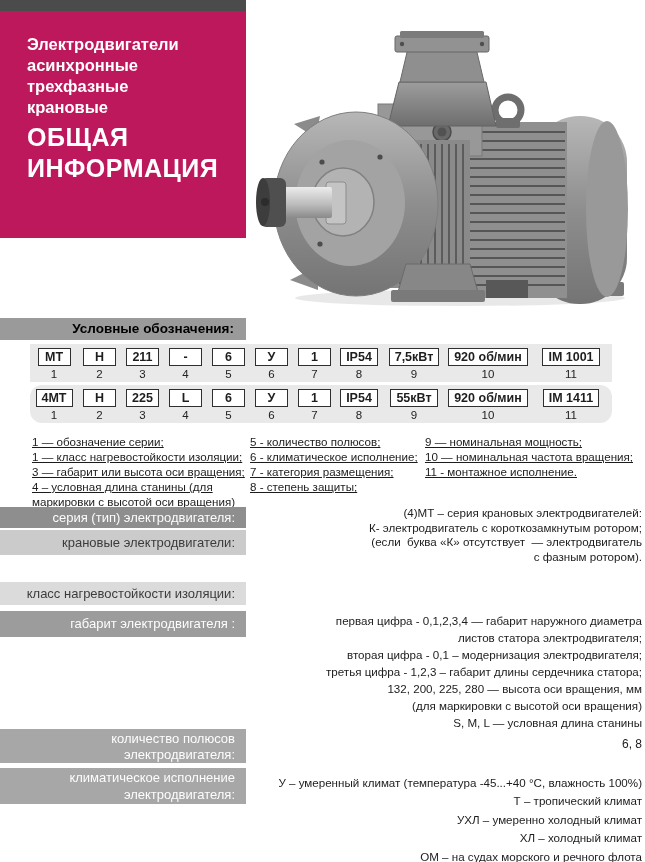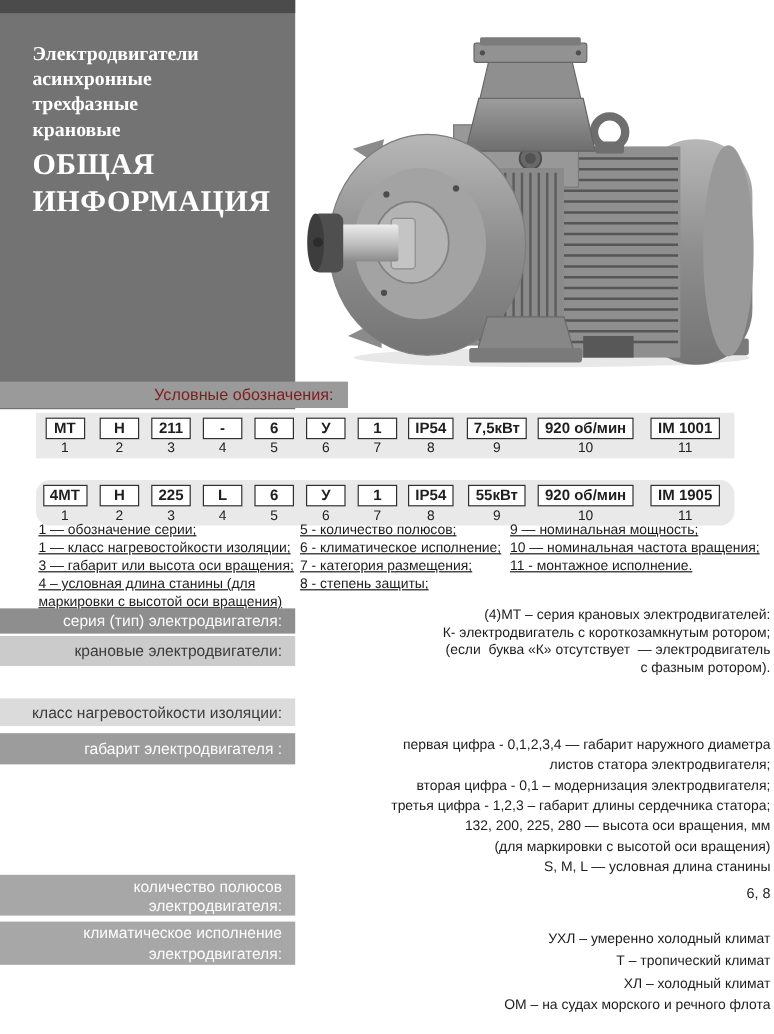--- a/index.html
+++ b/index.html
@@ -1,38 +1,38 @@
 <!DOCTYPE html>
 <html><head>
 <meta charset="utf-8">
 <style>
   html,body{margin:0;padding:0;background:#fff;}
   #page{position:relative;width:645px;height:862px;background:#ffffff;overflow:hidden;
         font-family:"Liberation Sans", sans-serif;color:#1e1e1e;}
 
   
-  .dark-panel{position:absolute;left:0;top:0;width:246px;height:341px;background:#737373;font-family:Liberation Serif, serif;}
+  .dark-panel{position:absolute;left:0;top:0;width:246px;height:238px;background:#be185d;}
   .panel-topband{position:absolute;left:0;top:0;width:100%;height:11px;background:#4b4b4b;}
   .panel-subtitle{position:absolute;left:27px;top:34px;color:#fff;font-weight:bold;
                   font-size:16.5px;line-height:21px;white-space:pre-line;}
   .panel-title{position:absolute;left:27px;top:122px;color:#fff;font-weight:bold;
                font-size:25px;line-height:31px;white-space:pre-line;letter-spacing:.5px;}
 
   
   .photo-area{position:absolute;left:250px;top:12px;width:395px;height:298px;background:#fff;}
 
   
-  .legend-header-bar{position:absolute;left:0;top:318px;width:290px;height:22px;background:#9a9a9a;
-                     color:#7f1d1d;font-weight:normal;font-size:13.5px;line-height:22px;
+  .legend-header-bar{position:absolute;left:0;top:318px;width:246px;height:22px;background:#9a9a9a;
+                     color:#000000;font-weight:bold;font-size:13.5px;line-height:22px;
                      text-align:right;padding-right:12px;box-sizing:border-box;}
 
   
   .codes-strip{position:absolute;left:30px;width:582px;height:38px;background:#e9e9e9;
                display:flex;align-items:flex-start;padding-top:4px;box-sizing:border-box;}
-  .strip1{top:344px;} .strip2{top:400px;border-radius:12px;}
+  .strip1{top:344px;} .strip2{top:385px;border-radius:12px;}
   .cell{display:flex;flex-direction:column;align-items:center;}
   .c0{width:48px;} .c1,.c2,.c3,.c4,.c5,.c6{width:43px;} .c7{width:46px;}
   .c8{width:64px;} .c9{width:84px;} .c10{width:82px;}
   .code-box{display:inline-block;background:#fff;border:1.5px solid #2f2f2f;
             font-weight:bold;font-size:12.5px;line-height:16px;padding:0 5px;
             min-width:21px;text-align:center;white-space:nowrap;}
   .cell-num{font-size:11.5px;line-height:14px;color:#222;margin-top:1px;}
 
   
   .legend-grid{position:absolute;left:32px;top:434px;width:608px;height:72px;font-size:11.6px;
@@ -243,21 +243,21 @@
       </div>
     <div class="cell c8">
         <span class="code-box">55кВт</span>
         <span class="cell-num">9</span>
       </div>
     <div class="cell c9">
         <span class="code-box">920 об/мин</span>
         <span class="cell-num">10</span>
       </div>
     <div class="cell c10">
-        <span class="code-box">IM 1905</span>
+        <span class="code-box">IM 1411</span>
         <span class="cell-num">11</span>
       </div>
   </div>
 
   <div class="legend-grid">
     <div class="lcol lcol1">
       <div class="litem">1 — обозначение серии;</div>
       <div class="litem">1 — класс нагревостойкости изоляции;</div>
       <div class="litem">3 — габарит или высота оси вращения;</div>
       <div class="litem wrap">4 – условная длина станины (для маркировки с высотой оси вращения)</div>
@@ -293,19 +293,20 @@
 (для маркировки с высотой оси вращения)
 S, M, L — условная длина станины</div>
 
   <div class="bar bar-dark bar-poles">количество полюсов
 электродвигателя:</div>
   <div class="content poles-text">6, 8</div>
 
   <div class="bar bar-dark bar-climate">климатическое исполнение
 электродвигателя:</div>
   <div class="content climate-list">
+    <div class="climate-item">У – умеренный климат (температура -45...+40 °С, влажность 100%)</div>
+    <div class="climate-item">Т – тропический климат</div>
     <div class="climate-item">УХЛ – умеренно холодный климат</div>
-    <div class="climate-item">Т – тропический климат</div>
     <div class="climate-item">ХЛ – холодный климат</div>
     <div class="climate-item">ОМ – на судах морского и речного флота</div>
   </div>
 
 </div>
 
 </body></html>

